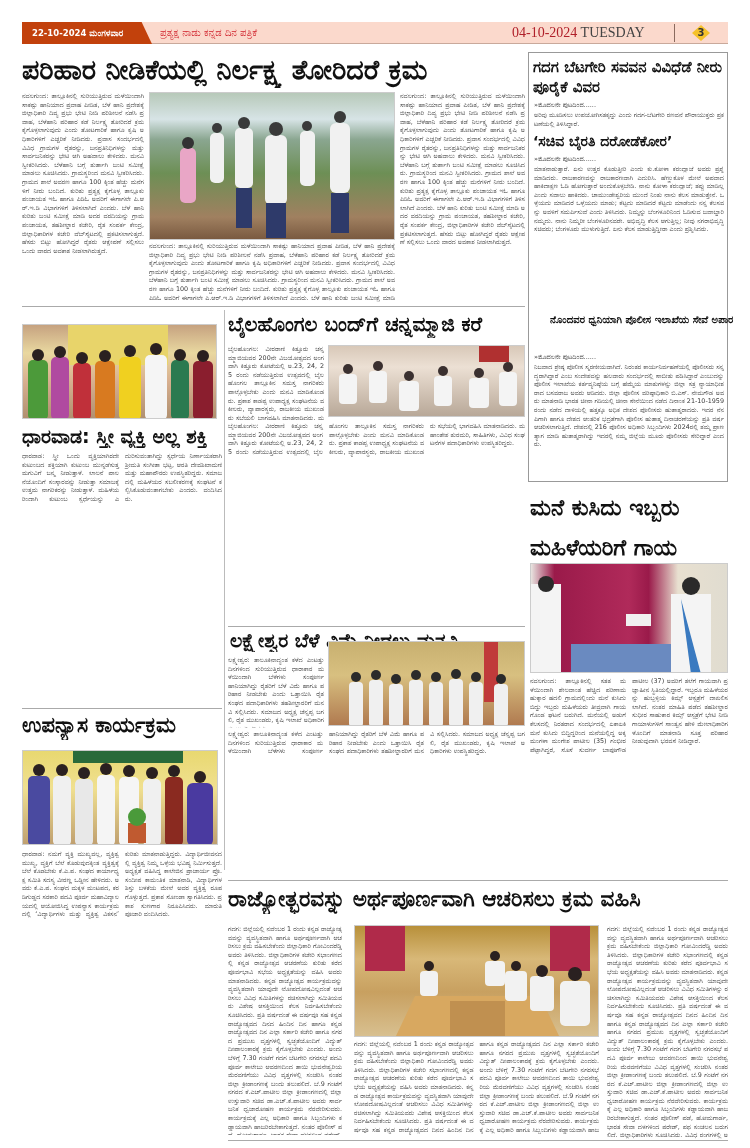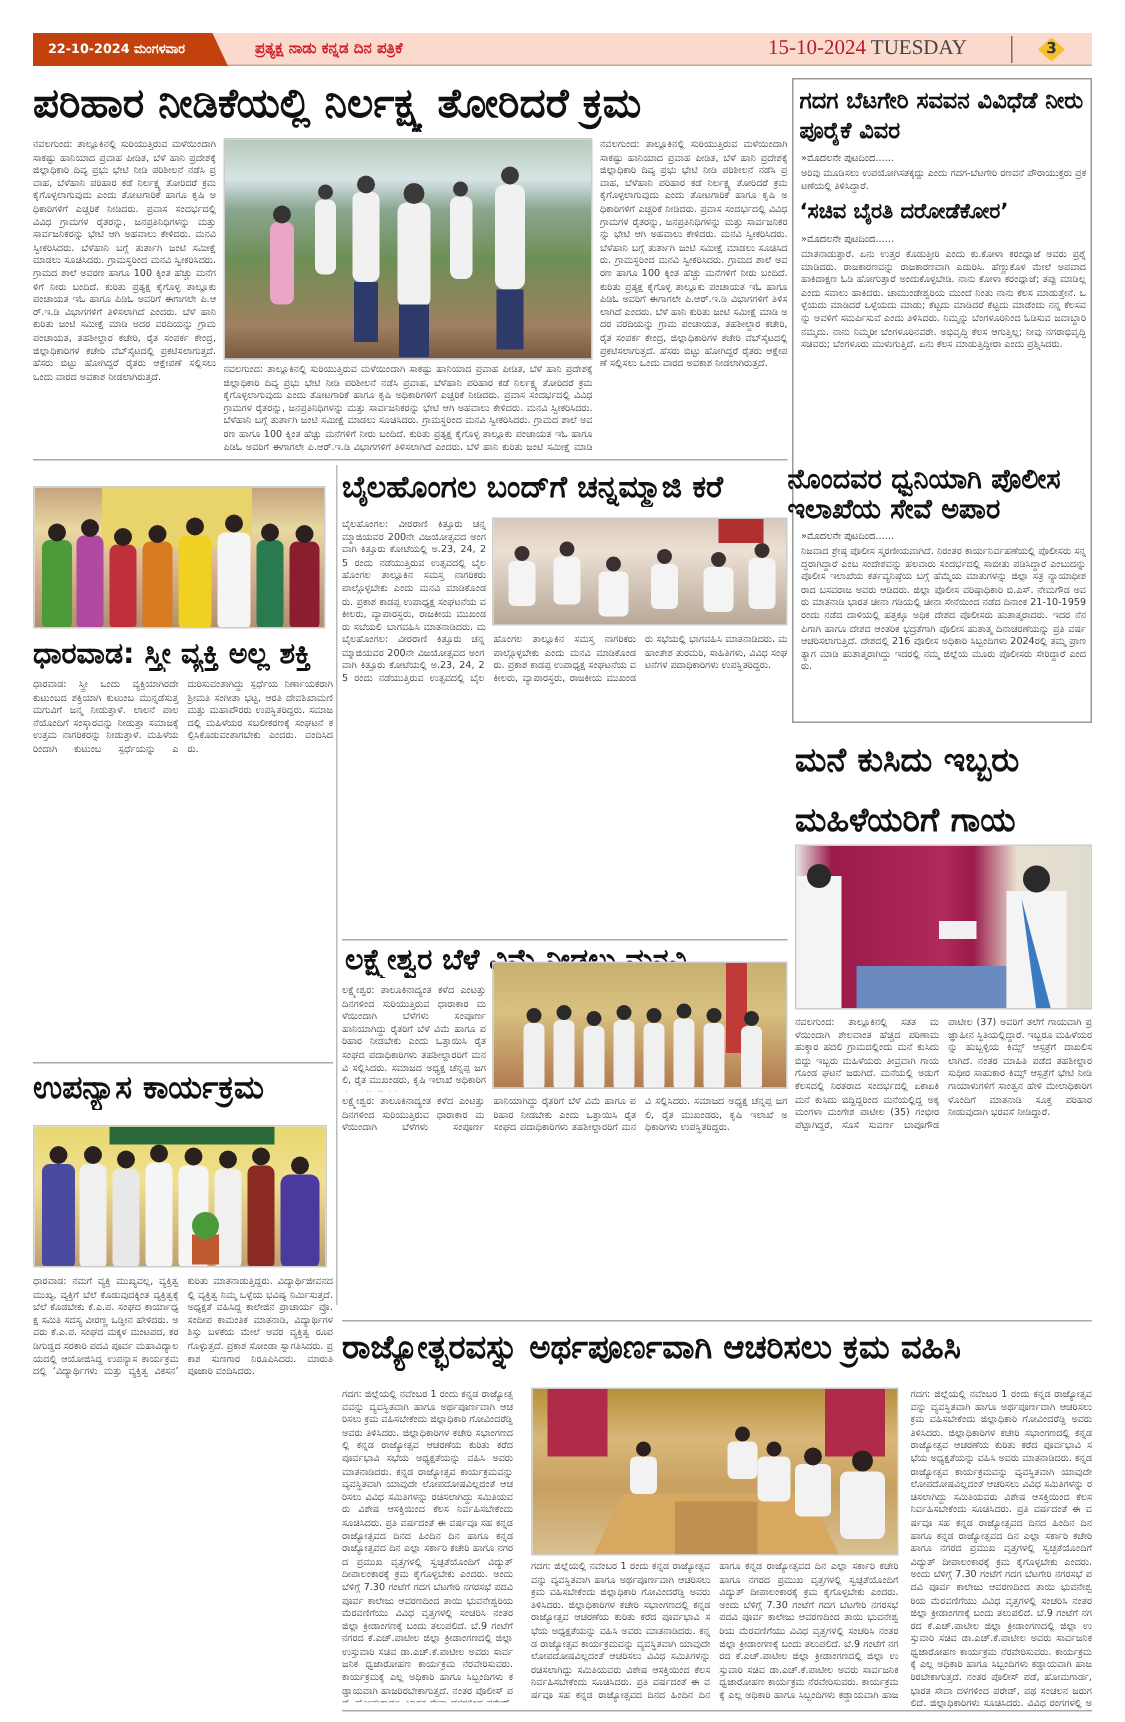--- a/index.html
+++ b/index.html
@@ -1,41 +1,41 @@
 <!DOCTYPE html>
 <html><head>
 <meta charset="utf-8">
 <style>
 *{box-sizing:border-box;margin:0;padding:0}
 body{width:750px;height:1148px;background:#fff;font-family:"DejaVu Sans",sans-serif;position:relative;overflow:hidden;color:#222}
 .abs{position:absolute}
 .masthead{left:22px;top:22px;width:706px;height:22px;background:#fbd9cc;border-bottom:1px solid #c9a99b}
 .mh-date{left:0;top:0;height:22px;width:130px;background:#c2410c;color:#fff;font-size:8.5px;font-weight:bold;line-height:22px;padding-left:10px;clip-path:polygon(0 0,92% 0,100% 100%,0 100%)}
-.mh-kan{left:148px;top:0;line-height:22px;font-size:10px;color:#d0202a;font-weight:bold}
+.mh-kan{left:138px;top:0;line-height:22px;font-size:10px;color:#d0202a;font-weight:normal}
 .mh-en{left:328px;top:0;line-height:22px;font-size:12px;font-weight:bold;color:#d0202a;font-family:"Liberation Sans",sans-serif}
 .mh-en small{font-size:8px;color:#555;font-weight:normal}
 .mh-date2{left:490px;top:0;line-height:22px;font-size:14px;color:#b0202a;font-family:"Liberation Serif",serif}
 .mh-date2 span{color:#444}
 .mh-sep{left:652px;top:2px;width:1px;height:18px;background:#8a6a5e}
 .mh-page{left:670px;top:3px;width:18px;height:16px;background:#f5c12a;transform:rotate(0);clip-path:polygon(50% 0,100% 50%,50% 100%,0 50%);color:#333;font-size:10px;font-weight:bold;text-align:center;line-height:16px}
 .hl{font-family:"DejaVu Sans",sans-serif;font-weight:bold;color:#111;white-space:nowrap;overflow:hidden}
 .body{font-size:6.4px;line-height:8.6px;color:#3a3a3a;text-align:justify;overflow:hidden;word-break:break-all}
 .photo{overflow:hidden;border:1px solid #ccc}
 .box{border:1px solid #999}
 .rule{height:1px;background:#aaa}
 .vrule{width:1px;background:#bbb}
 .kicker{font-size:6.5px;color:#333}
 </style>
 </head>
 <body>
 
 <div class="abs masthead">
   <div class="abs mh-date">22-10-2024 ಮಂಗಳವಾರ</div>
   <div class="abs mh-kan">ಪ್ರತ್ಯಕ್ಷ ನಾಡು ಕನ್ನಡ ದಿನ ಪತ್ರಿಕೆ</div>
-  <div class="abs mh-date2"><b style="font-weight:normal">15-10-2024</b> <span>TUESDAY</span></div>
+  <div class="abs mh-date2"><b style="font-weight:normal">04-10-2024</b> <span>TUESDAY</span></div>
   <div class="abs mh-sep"></div>
   <div class="abs mh-page">3</div>
 </div>
 
 <div class="abs hl" style="left:22px;top:52px;width:505px;font-size:27px;line-height:36px">ಪರಿಹಾರ ನೀಡಿಕೆಯಲ್ಲಿ ನಿರ್ಲಕ್ಷ್ಯ ತೋರಿದರೆ ಕ್ರಮ</div>
 <div class="abs body" style="left:22px;top:92px;width:122px;height:210px">ನವಲಗುಂದ: ತಾಲ್ಲೂಕಿನಲ್ಲಿ ಸುರಿಯುತ್ತಿರುವ ಮಳೆಯಿಂದಾಗಿ ಸಾಕಷ್ಟು ಹಾನಿಯಾದ ಪ್ರವಾಹ ಪೀಡಿತ, ಬೆಳೆ ಹಾನಿ ಪ್ರದೇಶಕ್ಕೆ ಜಿಲ್ಲಾಧಿಕಾರಿ ದಿವ್ಯ ಪ್ರಭು ಭೇಟಿ ನೀಡಿ ಪರಿಶೀಲನೆ ನಡೆಸಿ ಪ್ರವಾಹ, ಬೆಳೆಹಾನಿ ಪರಿಹಾರ ಕಡೆ ನಿರ್ಲಕ್ಷ್ಯ ತೋರಿದರೆ ಕ್ರಮ ಕೈಗೊಳ್ಳಲಾಗುವುದು ಎಂದು ತೋಟಗಾರಿಕೆ ಹಾಗೂ ಕೃಷಿ ಅಧಿಕಾರಿಗಳಿಗೆ ಎಚ್ಚರಿಕೆ ನೀಡಿದರು. ಪ್ರವಾಸ ಸಂದರ್ಭದಲ್ಲಿ ವಿವಿಧ ಗ್ರಾಮಗಳ ರೈತರನ್ನು, ಜನಪ್ರತಿನಿಧಿಗಳನ್ನು ಮತ್ತು ಸಾರ್ವಜನಿಕರನ್ನು ಭೇಟಿ ಆಗಿ ಅಹವಾಲು ಕೇಳಿದರು. ಮನವಿ ಸ್ವೀಕರಿಸಿದರು. ಬೆಳೆಹಾನಿ ಬಗ್ಗೆ ತುರ್ತಾಗಿ ಜಂಟಿ ಸಮೀಕ್ಷೆ ಮಾಡಲು ಸೂಚಿಸಿದರು. ಗ್ರಾಮಸ್ಥರಿಂದ ಮನವಿ ಸ್ವೀಕರಿಸಿದರು. ಗ್ರಾಮದ ಶಾಲೆ ಅವರಣ ಹಾಗೂ 100 ಕ್ಕಿಂತ ಹೆಚ್ಚು ಮನೆಗಳಿಗೆ ನೀರು ಬಂದಿದೆ. ಕುರಿತು ಪ್ರತ್ಯಕ್ಷ ಕೈಗೊಳ್ಳ ತಾಲ್ಲೂಕು ಪಂಚಾಯತ ಇಓ ಹಾಗೂ ಪಿಡಿಓ ಅವರಿಗೆ ಈಗಾಗಲೇ ಪಿ.ಆರ್.ಇ.ಡಿ ವಿಭಾಗಗಳಿಗೆ ತಿಳಿಸಲಾಗಿದೆ ಎಂದರು. ಬೆಳೆ ಹಾನಿ ಕುರಿತು ಜಂಟಿ ಸಮೀಕ್ಷೆ ಮಾಡಿ ಅದರ ವರದಿಯನ್ನು ಗ್ರಾಮ ಪಂಚಾಯತ, ತಹಶೀಲ್ದಾರ ಕಚೇರಿ, ರೈತ ಸಂಪರ್ಕ ಕೇಂದ್ರ, ಜಿಲ್ಲಾಧಿಕಾರಿಗಳ ಕಚೇರಿ ವೆಬ್‌ಸೈಟದಲ್ಲಿ ಪ್ರಕಟಿಸಲಾಗುತ್ತದೆ. ಹೆಸರು ಬಿಟ್ಟು ಹೋಗಿದ್ದರೆ ರೈತರು ಆಕ್ಷೇಪಣೆ ಸಲ್ಲಿಸಲು ಒಂದು ವಾರದ ಅವಕಾಶ ನೀಡಲಾಗಿರುತ್ತದೆ.</div>
 <div class="abs photo" style="left:149px;top:92px;width:246px;height:148px;background:linear-gradient(180deg,#b7c9b9 0%,#d7e4e6 18%,#8aa690 32%,#6d8f55 55%,#a08060 85%,#7a5a40 100%)">
   <svg width="246" height="148">
       <g fill="#f1f1f1">
         <rect x="60" y="40" width="14" height="50" rx="5"></rect>
@@ -65,21 +65,21 @@
 
 <div class="abs rule" style="left:22px;top:306px;width:503px"></div>
 
 <div class="abs box" style="left:528px;top:52px;width:200px;height:430px"></div>
 <div class="abs hl" style="left:533px;top:57px;width:192px;font-size:15px;line-height:20px;white-space:normal">ಗದಗ ಬೆಟಗೇರಿ ಸವವನ ವಿವಿಧೆಡೆ ನೀರು ಪೂರೈಕೆ ವಿವರ</div>
 <div class="abs kicker" style="left:534px;top:101px">»ಮೊದಲನೇ ಪುಟದಿಂದ......</div>
 <div class="abs body" style="left:534px;top:111px;width:190px;height:18px">ಅರಿವು ಮೂಡಿಸಲು ಉಪಯೋಗಿಸತಕ್ಕದ್ದು ಎಂದು ಗದಗ-ಬೆಟಗೇರಿ ರಣವನೆ ಪೌರಾಯುಕ್ತರು ಪ್ರಕಟಣೆಯಲ್ಲಿ ತಿಳಿಸಿದ್ದಾರೆ.</div>
 <div class="abs hl" style="left:533px;top:131px;width:192px;font-size:14px;line-height:20px">‘ಸಚಿವ ಬೈರತಿ ದರೋಡೆಕೋರ’</div>
 <div class="abs kicker" style="left:534px;top:155px">»ಮೊದಲನೇ ಪುಟದಿಂದ......</div>
 <div class="abs body" style="left:534px;top:165px;width:190px;height:142px">ಮಾತನಾಡುತ್ತಾರೆ. ಏನು ಉತ್ತರ ಕೊಡುತ್ತೀರಿ ಎಂದು ಕು.ಕೋಳಾ ಕರಂದ್ಲಾಜೆ ಅವರು ಪ್ರಶ್ನೆ ಮಾಡಿದರು. ರಾಜಕಾರಣವನ್ನು ರಾಜಕಾರಣವಾಗಿ ಎದುರಿಸಿ. ಹೆಣ್ಣುಕೊಳ ಮೇಲೆ ಅಪವಾದ ಹಾಕಿದಾಕ್ಷಣ ಓಡಿ ಹೋಗುತ್ತಾರೆ ಅಂದುಕೊಳ್ಳಬೇಡಿ. ನಾನು ಕೋಳಾ ಕರಂದ್ಲಾಜೆ; ತಪ್ಪು ಮಾಡಿಲ್ಲ ಎಂದು ಸವಾಲು ಹಾಕಿದರು. ಚಾಮುಂಡೇಶ್ವರಿಯ ಮುಂದೆ ನಿಂತು ನಾನು ಕೆಲಸ ಮಾಡುತ್ತೇನೆ. ಒಳ್ಳೆಯದು ಮಾಡಿದರೆ ಒಳ್ಳೆಯದು ಮಾಡು; ಕೆಟ್ಟದು ಮಾಡಿದರೆ ಕೆಟ್ಟದು ಮಾಡೆಂದು ನನ್ನ ಕೆಲಸವನ್ನು ಅವಳಿಗೆ ಸಮರ್ಪಿಸುವೆ ಎಂದು ತಿಳಿಸಿದರು. ನಿಮ್ಮನ್ನು ಬೆಂಗಳೂರಿನಿಂದ ಓಡಿಸುವ ಜವಾಬ್ದಾರಿ ನಮ್ಮದು. ನಾನು ನಿಮ್ಮರೀ ಬೆಂಗಳೂರಿನವರೇ. ಅಭಿವೃದ್ಧಿ ಕೆಲಸ ಆಗುತ್ತಿಲ್ಲ; ನೀವು ನಗರಾಭಿವೃದ್ಧಿ ಸಚಿವರು; ಬೆಂಗಳೂರು ಮುಳುಗುತ್ತಿದೆ. ಏನು ಕೆಲಸ ಮಾಡುತ್ತಿದ್ದೀರಾ ಎಂದು ಪ್ರಶ್ನಿಸಿದರು.</div>
-<div class="abs hl" style="left:525px;top:310px;width:192px;font-size:18px;line-height:20px;white-space:normal">ನೊಂದವರ ಧ್ವನಿಯಾಗಿ ಪೊಲೀಸ ಇಲಾಖೆಯ ಸೇವೆ ಅಪಾರ</div>
+<div class="abs hl" style="left:550px;top:310px;width:192px;font-size:10px;line-height:20px;white-space:normal">ನೊಂದವರ ಧ್ವನಿಯಾಗಿ ಪೊಲೀಸ ಇಲಾಖೆಯ ಸೇವೆ ಅಪಾರ</div>
 <div class="abs kicker" style="left:534px;top:353px">»ಮೊದಲನೇ ಪುಟದಿಂದ......</div>
 <div class="abs body" style="left:534px;top:363px;width:190px;height:115px">ನಿಜವಾದ ಶ್ರೇಷ್ಠ ಪೊಲೀಸ ಸ್ಮರಣೀಯವಾಗಿದೆ. ನಿರಂತರ ಕಾರ್ಯನಿರ್ವಹಣೆಯಲ್ಲಿ ಪೊಲೀಸರು ಸನ್ನದ್ಧರಾಗಿದ್ದಾರೆ ಎಂಬ ಸಂದೇಶವನ್ನು ಹಲವಾರು ಸಂದರ್ಭದಲ್ಲಿ ಸಾಬೀತು ಪಡಿಸಿದ್ದಾರೆ ಎಂಬುದನ್ನು ಪೊಲೀಸ ಇಲಾಖೆಯ ಕರ್ತವ್ಯನಿಷ್ಠೆಯ ಬಗ್ಗೆ ಹೆಮ್ಮೆಯ ಮಾತುಗಳನ್ನು ಜಿಲ್ಲಾ ಸತ್ರ ನ್ಯಾಯಾಧೀಶರಾದ ಬಸವರಾಜ ಅವರು ಆಡಿದರು. ಜಿಲ್ಲಾ ಪೊಲೀಸ ವರಿಷ್ಠಾಧಿಕಾರಿ ಬಿ.ಎಸ್. ನೇಮಗೌಡ ಅವರು ಮಾತನಾಡಿ ಭಾರತ ಚೀನಾ ಗಡಿಯಲ್ಲಿ ಚೀನಾ ಸೇನೆಯಿಂದ ನಡೆದ ದಿನಾಂಕ 21-10-1959 ರಂದು ನಡೆದ ದಾಳಿಯಲ್ಲಿ ಹತ್ತಕ್ಕೂ ಅಧಿಕ ದೇಶದ ಪೊಲೀಸರು ಹುತಾತ್ಮರಾದರು. ಇದರ ನೆನಪಿಗಾಗಿ ಹಾಗೂ ದೇಶದ ಆಂತರಿಕ ಭದ್ರತೆಗಾಗಿ ಪೊಲೀಸ ಹುತಾತ್ಮ ದಿನಾಚರಣೆಯನ್ನು ಪ್ರತಿ ವರ್ಷ ಆಚರಿಸಲಾಗುತ್ತಿದೆ. ದೇಶದಲ್ಲಿ 216 ಪೊಲೀಸ ಅಧಿಕಾರಿ ಸಿಬ್ಬಂದಿಗಳು 2024ರಲ್ಲಿ ತಮ್ಮ ಪ್ರಾಣ ತ್ಯಾಗ ಮಾಡಿ ಹುತಾತ್ಮರಾಗಿದ್ದು ಇದರಲ್ಲಿ ನಮ್ಮ ಜಿಲ್ಲೆಯ ಮೂರು ಪೊಲೀಸರು ಸೇರಿದ್ದಾರೆ ಎಂದರು.</div>
 
 <div class="abs hl" style="left:228px;top:310px;width:297px;font-size:20px;line-height:28px">ಬೈಲಹೊಂಗಲ ಬಂದ್‌ಗೆ ಚನ್ನಮ್ಮಾಜಿ ಕರೆ</div>
 <div class="abs body" style="left:228px;top:345px;width:96px;height:75px">ಬೈಲಹೊಂಗಲ: ವೀರರಾಣಿ ಕಿತ್ತೂರು ಚನ್ನಮ್ಮಾಜಿಯವರ 200ನೇ ವಿಜಯೋತ್ಸವದ ಅಂಗವಾಗಿ ಕಿತ್ತೂರು ಕೋಟೆಯಲ್ಲಿ ಅ.23, 24, 25 ರಂದು ನಡೆಯುತ್ತಿರುವ ಉತ್ಸವದಲ್ಲಿ ಬೈಲಹೊಂಗಲ ತಾಲ್ಲೂಕಿನ ಸಮಸ್ತ ನಾಗರಿಕರು ಪಾಲ್ಗೊಳ್ಳಬೇಕು ಎಂದು ಮನವಿ ಮಾಡಿಕೊಂಡರು. ಪ್ರಕಾಶ ಕಾಡಪ್ಪ ಉಪಾಧ್ಯಕ್ಷ ಸಂಘಟನೆಯ ವಕೀಲರು, ವ್ಯಾಪಾರಸ್ಥರು, ರಾಜಕೀಯ ಮುಖಂಡರು ಸಭೆಯಲ್ಲಿ ಭಾಗವಹಿಸಿ ಮಾತನಾಡಿದರು. ಮಹಾಂತೇಶ ತುರಮರಿ, ಸಾಹಿತಿಗಳು, ವಿವಿಧ ಸಂಘಟನೆಗಳ ಪದಾಧಿಕಾರಿಗಳು ಉಪಸ್ಥಿತರಿದ್ದರು.</div>
 <div class="abs photo" style="left:328px;top:345px;width:197px;height:72px;background:linear-gradient(180deg,#d8c8b8 0%,#ece0d4 30%,#b8a898 100%)">
   <svg width="197" height="72">
       <g fill="#f4f4f4">
         <rect x="10" y="28" width="18" height="30" rx="4"></rect>
         <rect x="40" y="25" width="18" height="32" rx="4"></rect>

